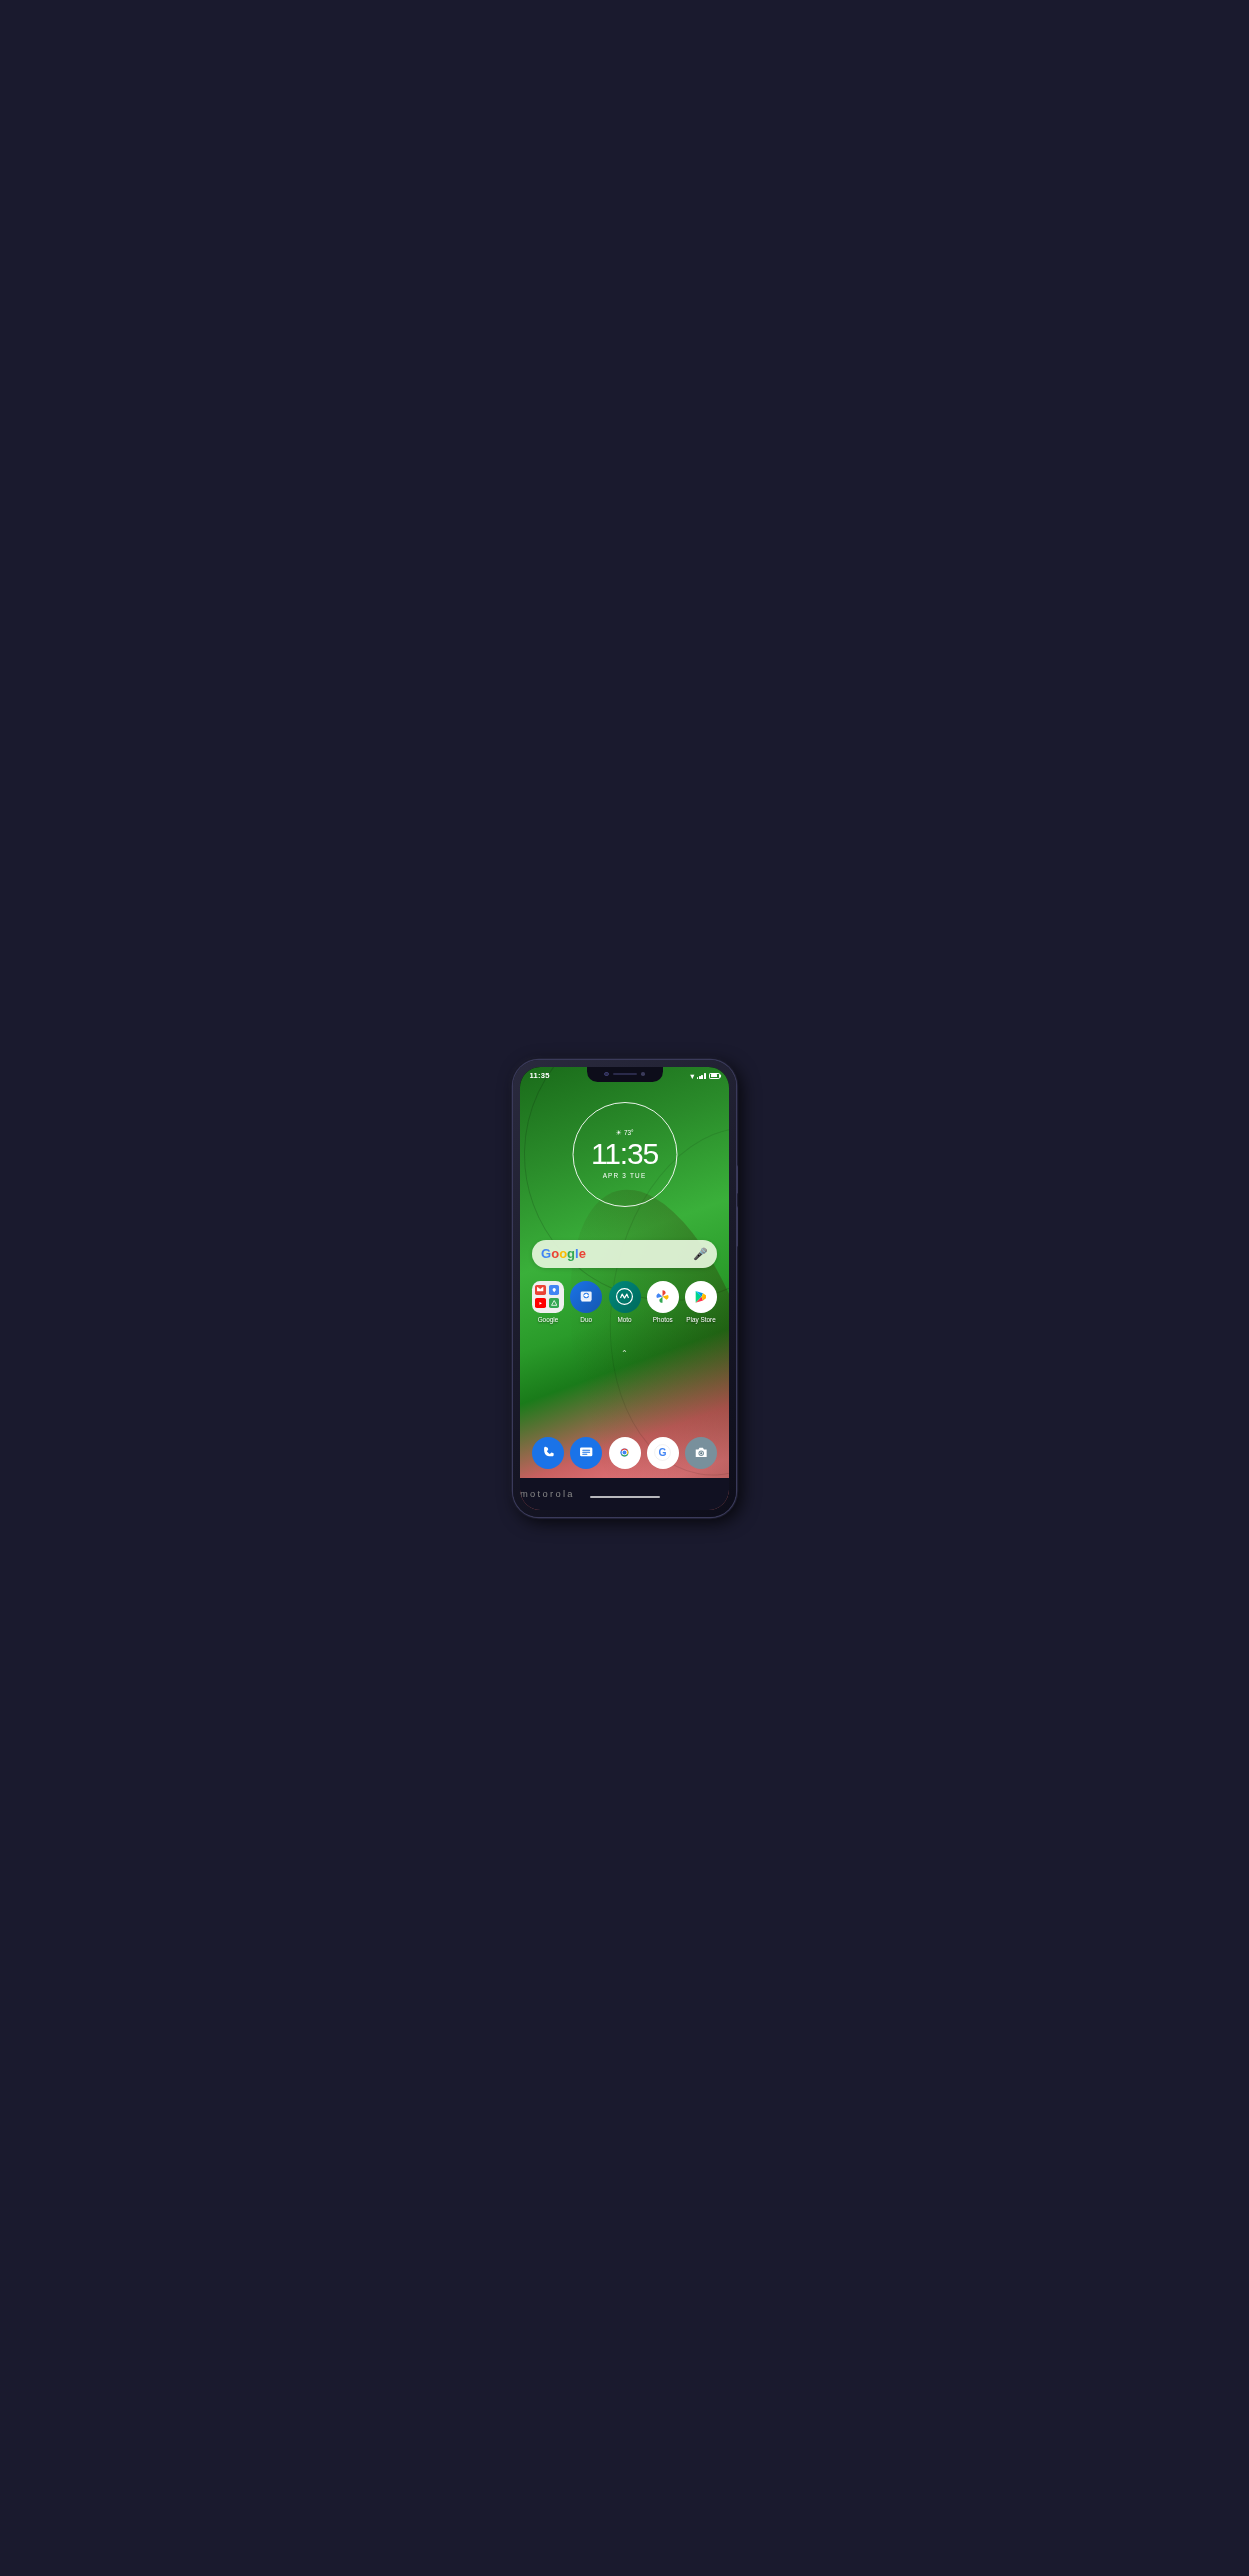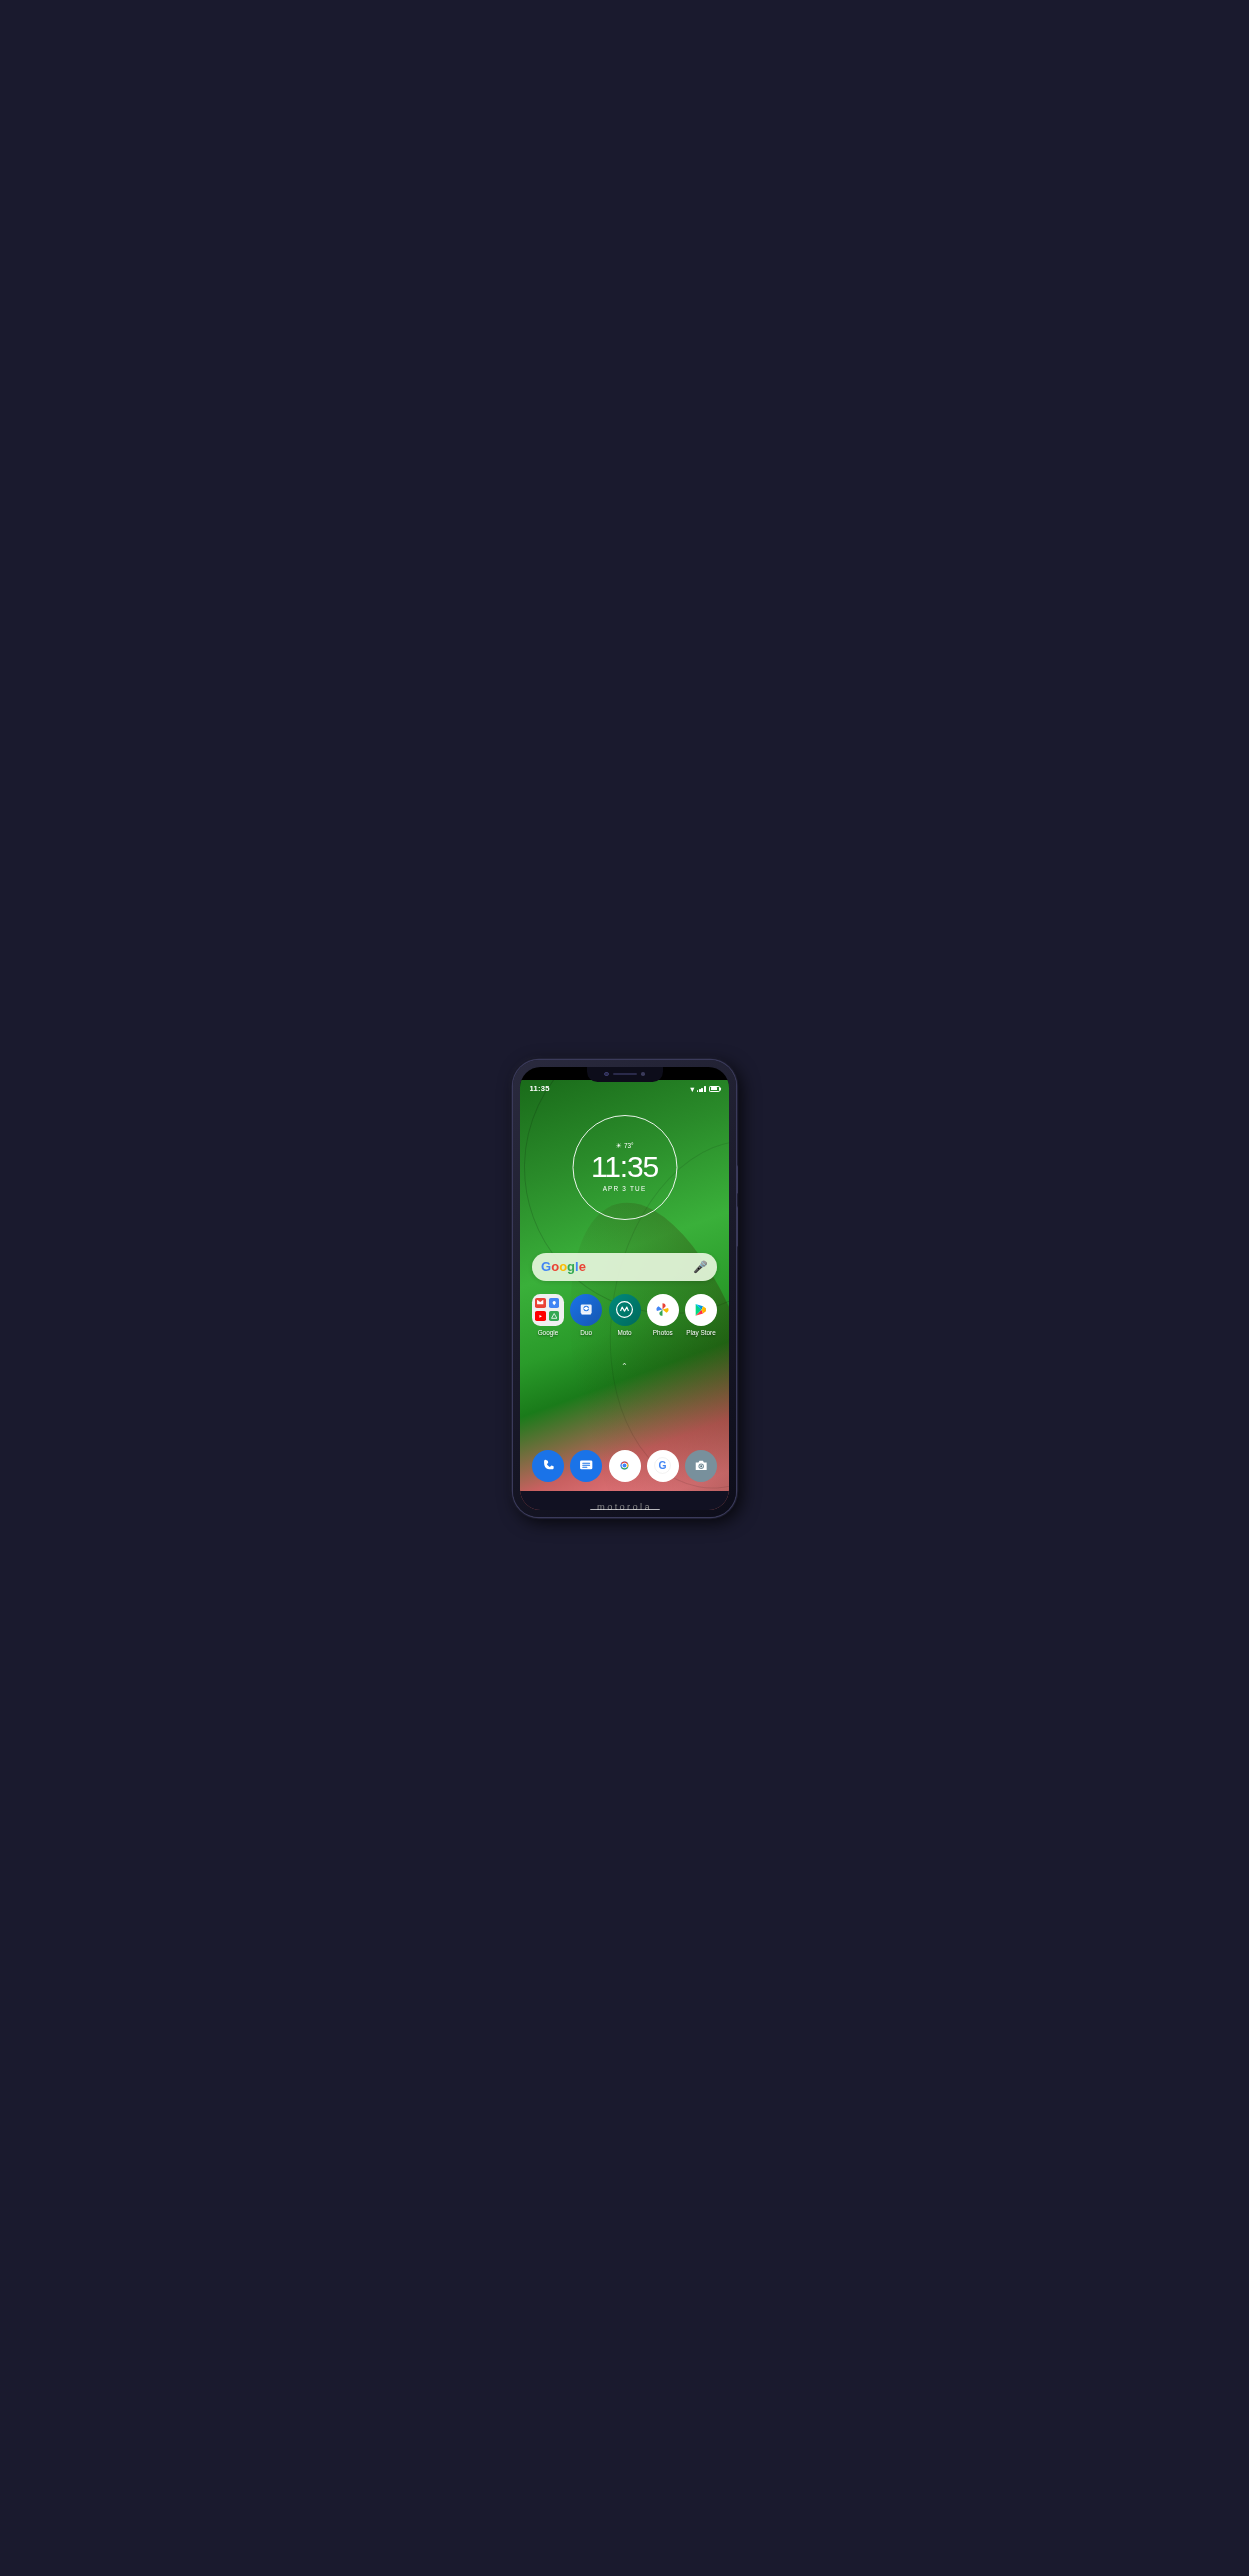--- a/index.html
+++ b/index.html
@@ -101,21 +101,20 @@
         #2a8b2a 20%,
         #3ab03a 40%,
         #2a9b2a 55%,
         #1a7b1a 65%,
         #c86060 80%,
         #e87880 90%,
         #d06870 100%
       );
       position: relative;
       overflow: hidden;
-      margin-top: 13px;
     }
 
     
     .swirl {
       position: absolute;
       border-radius: 50%;
       border: 1.2px solid rgba(0,0,0,0.15);
     }
     .swirl-1 {
       width: 293px;
@@ -401,21 +400,20 @@
     
     .bottom-chin {
       position: absolute;
       bottom: 0;
       left: 0;
       right: 0;
       height: 32px;
       background: #111122;
       display: flex;
       align-items: center;
-      justify-content: center;
     }
     .motorola-logo {
       color: #888;
       font-size: 9.4px;
       font-weight: 500;
       letter-spacing: 2.3px;
       text-transform: lowercase;
     }
 
     

